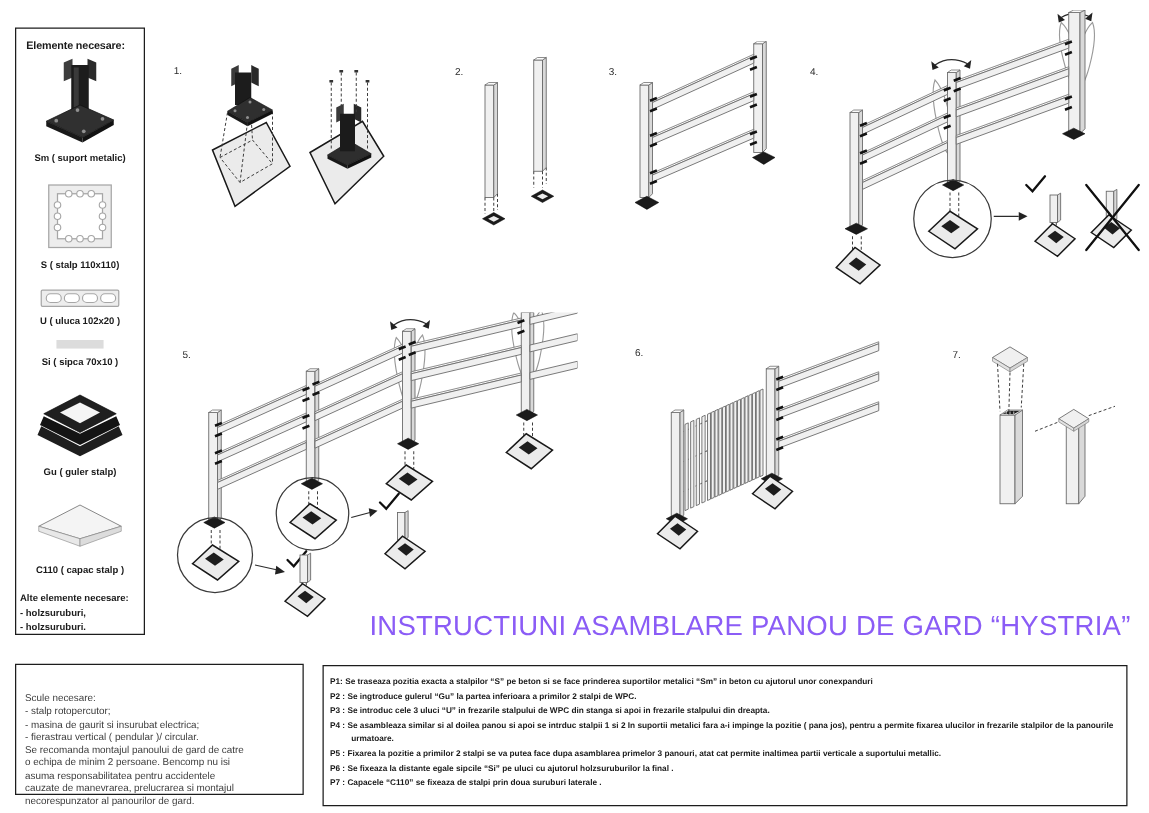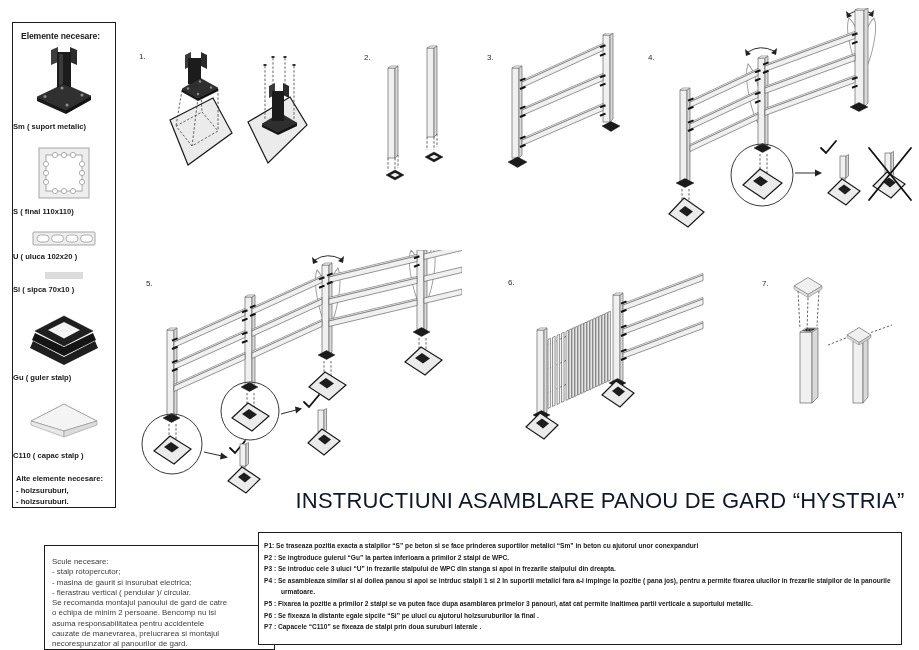--- a/index.html
+++ b/index.html
@@ -3,33 +3,33 @@
 <meta charset="utf-8">
 <style>
   html,body{margin:0;padding:0;background:#fff;}
   .page{position:relative;width:919px;height:650px;background:#fff;overflow:hidden;
         font-family:"Liberation Sans", sans-serif;color:#1a1a1a;}
   .box{position:absolute;border:1.6px solid #1c1c1c;background:#fff;box-sizing:border-box;}
   
   .elements{left:12px;top:22px;width:104px;height:486px;}
   .el-head{position:absolute;left:8px;top:8px;font-size:8.6px;font-weight:bold;letter-spacing:-.1px;}
   .el-fig{position:absolute;left:0;width:100%;display:flex;justify-content:center;}
-  .el-lab{position:absolute;left:0;width:100%;font-size:7.6px;font-weight:bold;}
+  .el-lab{position:absolute;left:0;width:100%;text-align:center;font-size:7.6px;font-weight:bold;}
   .el-extra{position:absolute;left:3px;font-size:7.6px;font-weight:bold;line-height:11px;}
   
-  .tools{left:12px;top:545px;width:231px;height:105px;padding:11px 7px;font-size:7.9px;
-         line-height:10.3px;color:#3c3c3c;margin-left:32px;}
+  .tools{left:12px;top:531px;width:231px;height:105px;padding:22px 7px;font-size:7.9px;
+         line-height:10.3px;color:#3c3c3c;}
   
   .instr{left:258px;top:532px;width:644px;height:113px;padding:7px 6px 0 5px;}
   .irow{font-size:6.6px;font-weight:bold;color:#191919;line-height:11.6px;
         padding-left:17px;text-indent:-17px;}
   .pid{display:inline;}
   
   .title{position:absolute;left:292px;top:488px;width:616px;text-align:center;
-         font-size:22px;font-weight:400;color:#0f172a;letter-spacing:.2px;white-space:nowrap;z-index:3;}
+         font-size:22px;font-weight:400;color:#8b5cf6;letter-spacing:.2px;white-space:nowrap;z-index:3;}
   .num{position:absolute;font-size:8px;color:#2a2a2a;z-index:3;}
   svg.step{position:absolute;z-index:1;}
   
   .fl{fill:#f0f0f0;stroke:#686868;stroke-width:.7}
   .fs{fill:#d9d9d9;stroke:#686868;stroke-width:.7}
   .ft{fill:#fbfbfb;stroke:#686868;stroke-width:.6}
   .fd{fill:#1b1b1b;stroke:#000;stroke-width:.4}
   .fp{fill:#ebebeb;stroke:#191919;stroke-width:1.2}
   .fin{fill:#1d1d1d}
   .gh{fill:none;stroke:#9a9a9a;stroke-width:.9}
@@ -77,21 +77,21 @@
           <circle cx="28" cy="46" r="2.6" class="hole"></circle>
           <circle cx="37" cy="46" r="2.6" class="hole"></circle>
         <circle cx="10" cy="19" r="2.6" class="hole"></circle>
           <circle cx="10" cy="28" r="2.6" class="hole"></circle>
           <circle cx="10" cy="37" r="2.6" class="hole"></circle>
         <circle cx="46" cy="19" r="2.6" class="hole"></circle>
           <circle cx="46" cy="28" r="2.6" class="hole"></circle>
           <circle cx="46" cy="37" r="2.6" class="hole"></circle>
       </svg>
     </div>
-    <div class="el-lab" style="top:184px">S ( final 110x110)</div>
+    <div class="el-lab" style="top:184px">S ( stalp 110x110)</div>
 
     <div class="el-fig" style="top:208px">
       <svg width="64" height="15" viewBox="0 0 64 15">
         <rect x="1" y="1" width="62" height="13" rx="1" class="prof"></rect>
         <rect x="5" y="4" width="12" height="7" rx="3.5" class="hole"></rect>
         <rect x="19.5" y="4" width="12" height="7" rx="3.5" class="hole"></rect>
         <rect x="34" y="4" width="12" height="7" rx="3.5" class="hole"></rect>
         <rect x="48.5" y="4" width="12" height="7" rx="3.5" class="hole"></rect>
       </svg>
     </div>

